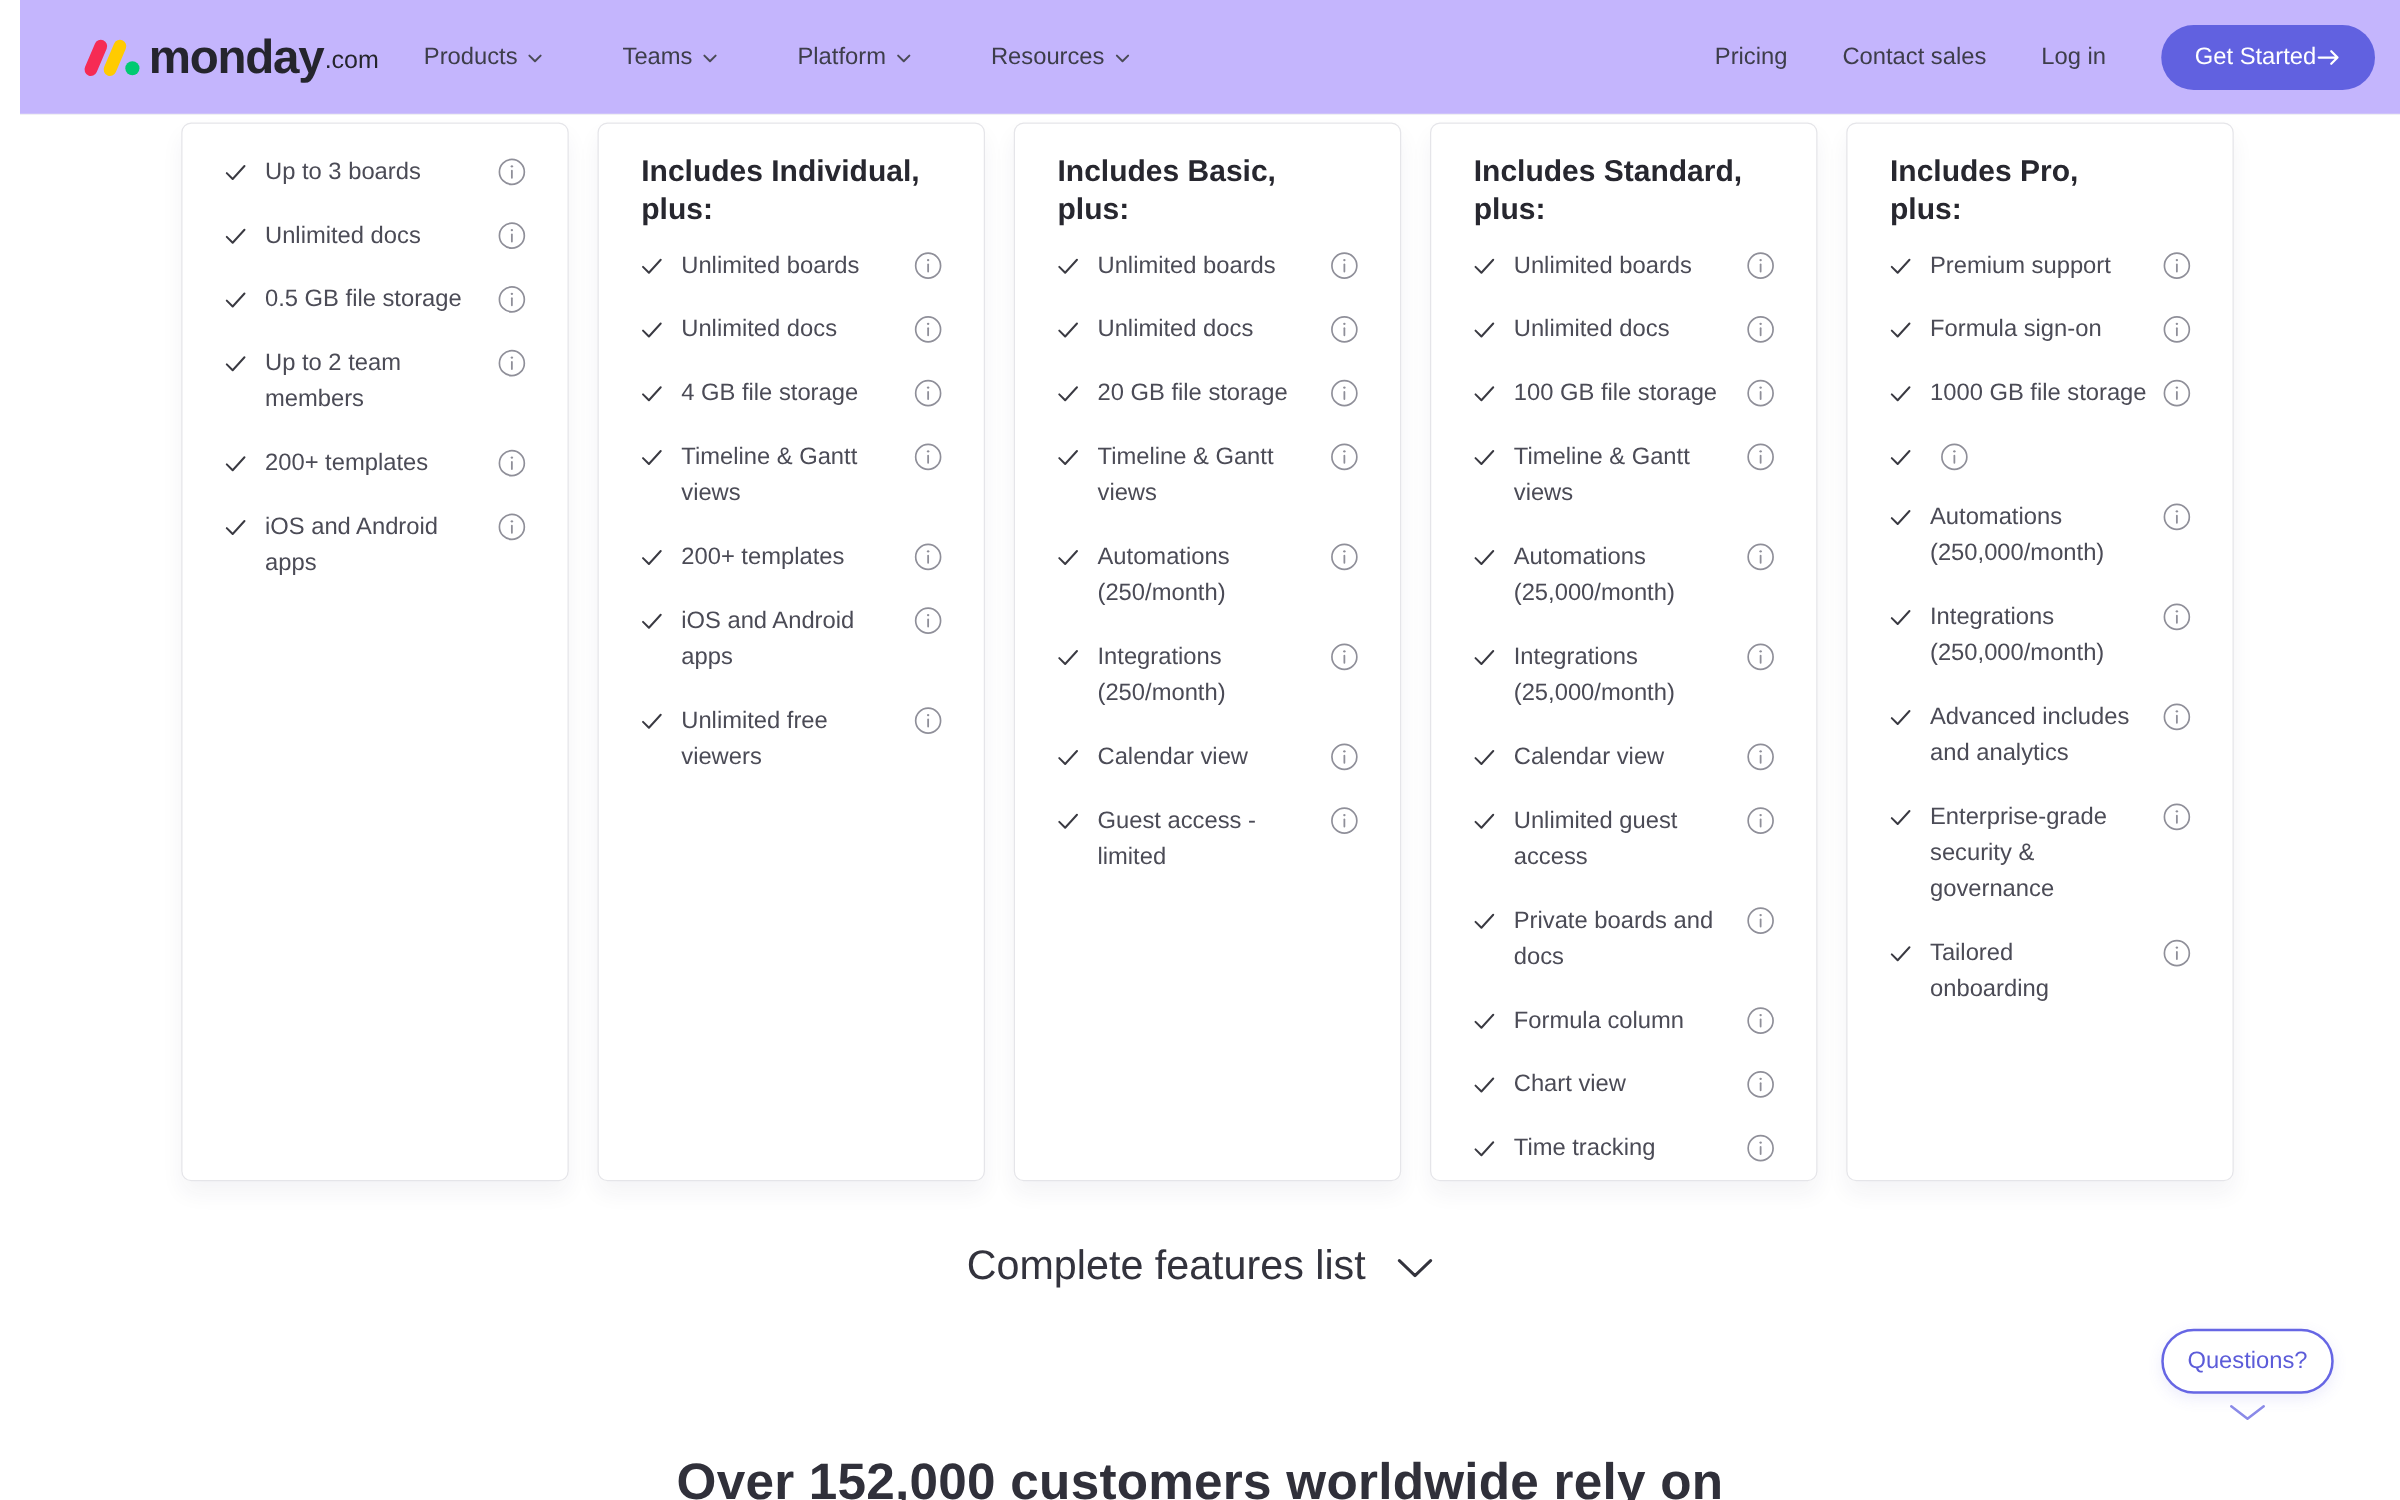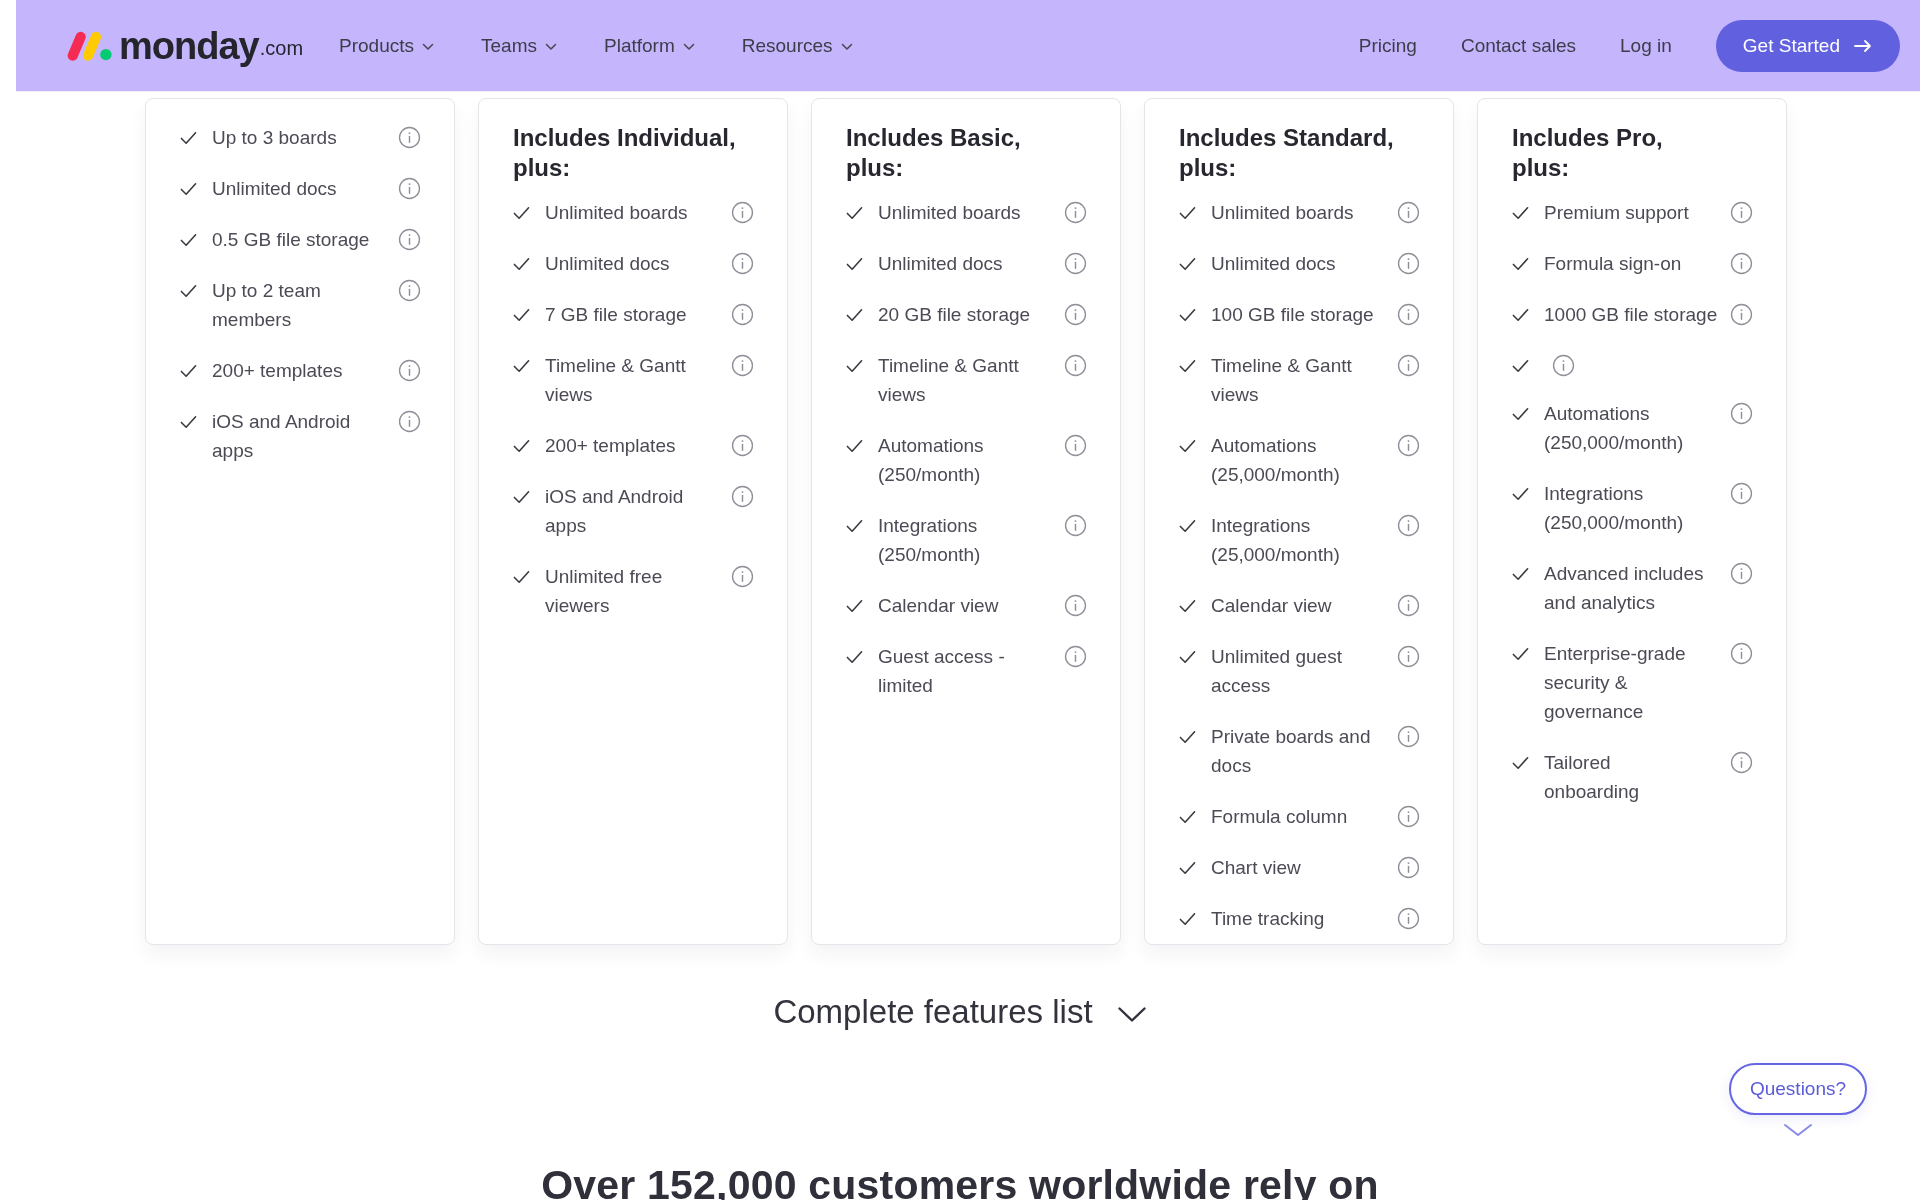--- a/index.html
+++ b/index.html
@@ -7,26 +7,26 @@
         font-family:"Liberation Sans","DejaVu Sans",sans-serif;color:#2e2e38;}
 
   
   .navbar{position:absolute;top:0;left:16px;width:1920px;height:92px;background:#c4b5fd;
           display:flex;align-items:center;box-sizing:border-box;padding:0 36px 0 45px;
           border-bottom:1px solid #f0f0f3;z-index:10;}
   .logo{display:flex;align-items:center;cursor:pointer;flex:none;}
   .logo-mark{width:54px;height:34px;margin-right:4px;}
   .logo-main{font-size:38px;font-weight:700;letter-spacing:-1px;color:#25252d;line-height:34px;}
   .logo-suffix{font-size:20px;font-weight:400;color:#25252d;margin-left:1px;align-self:flex-end;line-height:30px;}
-  .nav-left{display:flex;align-items:center;gap:47px;margin-left:36px;}
+  .nav-left{display:flex;align-items:center;gap:64px;margin-left:36px;}
   .nav-item{display:flex;align-items:center;gap:8px;font-size:19px;color:#3d3d4a;cursor:pointer;white-space:nowrap;}
   .nav-chevron{width:12px;height:8px;margin-top:3px;}
   .nav-right{margin-left:auto;display:flex;align-items:center;gap:44px;}
   .nav-link{font-size:19px;color:#3d3d4a;cursor:pointer;white-space:nowrap;}
-  .cta-button{display:flex;align-items:center;gap:13px;height:52px;padding:0 27px;border:none;
+  .cta-button{display:flex;align-items:center;gap:0;height:52px;padding:0 27px;border:none;
               border-radius:26px;background:#6161e0;color:#fff;font-size:19px;cursor:pointer;
               font-family:inherit;}
   .cta-arrow{width:20px;height:14px;display:block;}
 
   
   .plan-cards{position:absolute;top:98px;left:145px;display:flex;gap:23px;}
   .card{width:310px;height:847px;box-sizing:border-box;background:#fff;border:1px solid #e5e5e9;
         border-radius:8px;box-shadow:0 10px 18px rgba(40,40,70,0.05);padding:24px 33px 0 34px;}
   .card-heading{font-size:24px;line-height:30px;font-weight:700;color:#27272f;margin-bottom:15px;}
   .feature-row{display:flex;align-items:flex-start;margin-bottom:22px;}
@@ -218,21 +218,21 @@
             <circle cx="12" cy="12" r="10.4" fill="none" stroke="#8f8f99" stroke-width="1.4"></circle>
             <line x1="12" y1="11" x2="12" y2="17" stroke="#8f8f99" stroke-width="1.5" stroke-linecap="round"></line>
             <circle cx="12" cy="7.4" r="1" fill="#8f8f99"></circle>
           </svg>
         </div>
         <div class="feature-row">
           <svg class="check" viewBox="0 0 18 14">
             <path d="M1.5 7.5 L6.5 12.5 L16.5 1.5" fill="none" stroke="#3a3a42" stroke-width="1.7" stroke-linecap="round" stroke-linejoin="round"></path>
           </svg>
           <span class="flabel">
-            <div>7 GB file storage</div>
+            <div>4 GB file storage</div>
           </span>
           <svg class="info" viewBox="0 0 24 24">
             <circle cx="12" cy="12" r="10.4" fill="none" stroke="#8f8f99" stroke-width="1.4"></circle>
             <line x1="12" y1="11" x2="12" y2="17" stroke="#8f8f99" stroke-width="1.5" stroke-linecap="round"></line>
             <circle cx="12" cy="7.4" r="1" fill="#8f8f99"></circle>
           </svg>
         </div>
         <div class="feature-row">
           <svg class="check" viewBox="0 0 18 14">
             <path d="M1.5 7.5 L6.5 12.5 L16.5 1.5" fill="none" stroke="#3a3a42" stroke-width="1.7" stroke-linecap="round" stroke-linejoin="round"></path>

